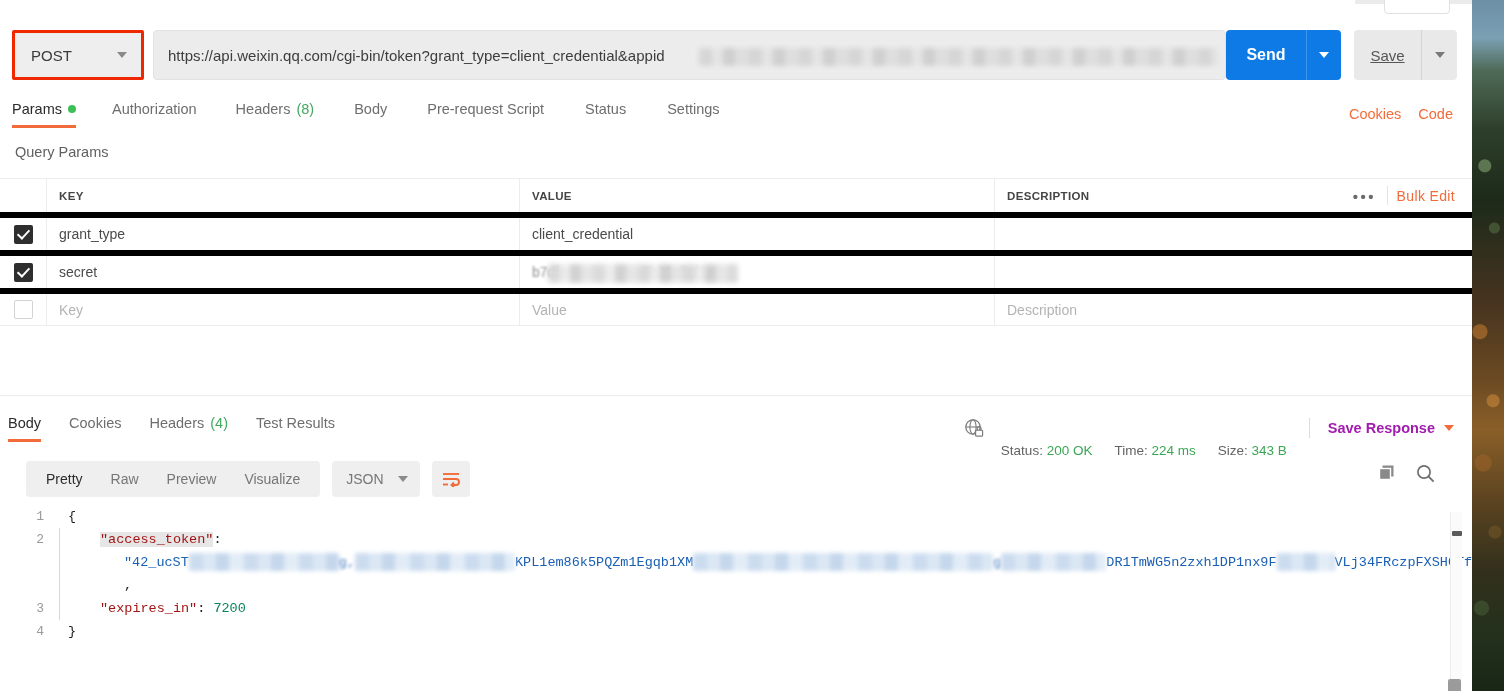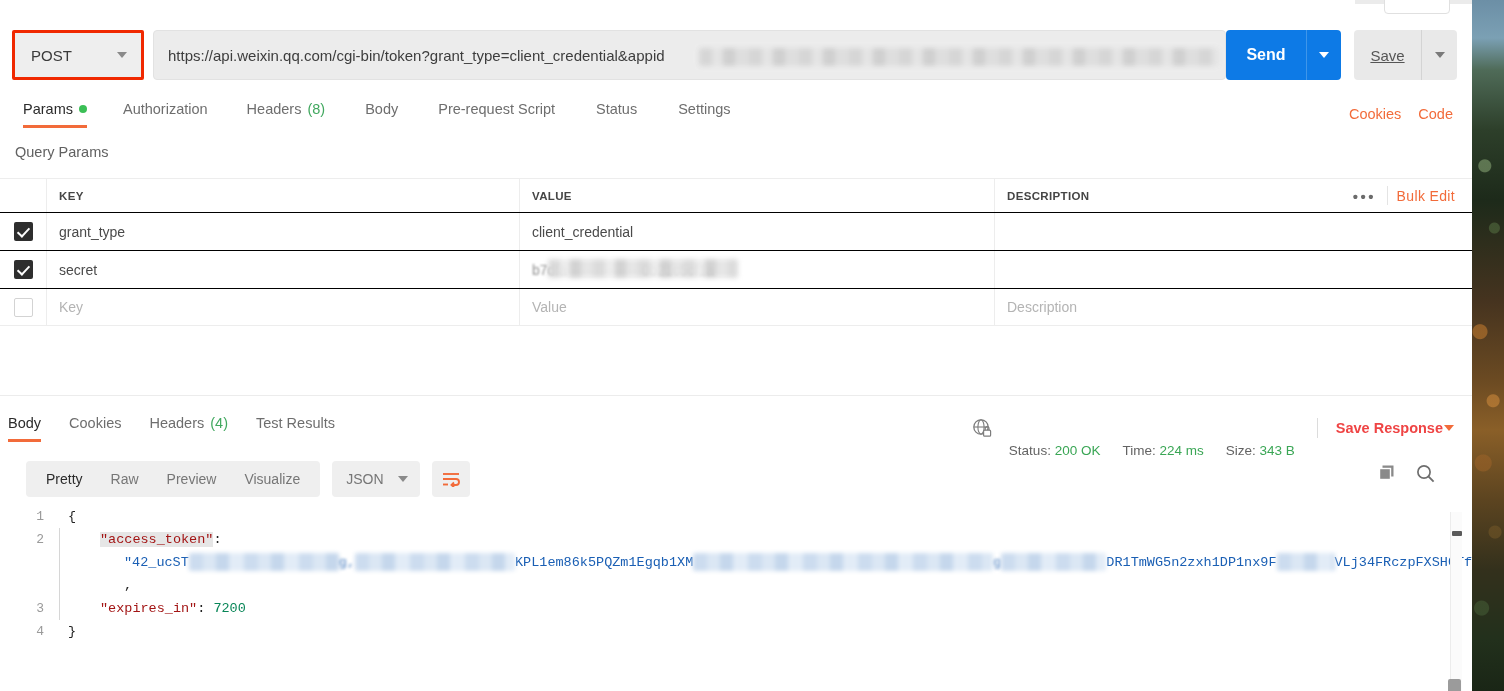--- a/index.html
+++ b/index.html
@@ -238,21 +238,21 @@
     color: #616161;
   }
   .params-table {
     position: absolute;
     top: 178px; left: 0;
     width: 1472px;
   }
   .ptr {
     display: flex;
     height: 38px;
-    border-top: 1px solid #000000;
+    border-top: 6px solid #000000;
   }
   .ptr:last-child { border-bottom: 1px solid #ededed; }
   .pcell {
     display: flex;
     align-items: center;
     border-right: 1px solid #ededed;
     padding-left: 12px;
     font-size: 14px;
     color: #4a4a4a;
     position: relative;
@@ -359,24 +359,24 @@
     padding-right: 18px;
     font-size: 13.5px;
   }
   .globe-lock { margin-right: 16px; display:flex; align-items:center; }
   .st-item { margin-right: 22px; color: #636363; white-space: nowrap; margin-top: 45px; }
   .st-val { color: #3aa655; }
   .st-div {
     width:1px; height:20px; background:#dcdcdc; margin-right: 18px;
   }
   .save-resp {
-    color: #ef4444;
+    color: #a21caf;
     font-weight: bold;
     font-size: 14.5px;
-    display:flex; align-items:center; gap:1px;
+    display:flex; align-items:center; gap:9px;
     cursor: pointer;
   }
   .save-resp i {
     width:0;height:0;
     border-left:5px solid transparent;
     border-right:5px solid transparent;
     border-top:6px solid #f26b3a;
     display:block;
   }
 
@@ -534,21 +534,21 @@
       <i></i>
     </div>
 
     <div class="save-btn">Save</div>
     <div class="save-caret">
       <i></i>
     </div>
   </div>
 
   <div class="req-tabs">
-    <div class="tab active" style="margin-left:23px;margin-right:36px">
+    <div class="tab active" style="margin-left:12px;margin-right:36px">
       <span>Params</span>
       <span class="green-dot"></span>
     </div>
     <div class="tab" style="margin-right:39px">
       <span>Authorization</span>
     </div>
     <div class="tab" style="margin-right:40px">
       <span>Headers</span>
       <span class="count-green">(8)</span>
     </div>

